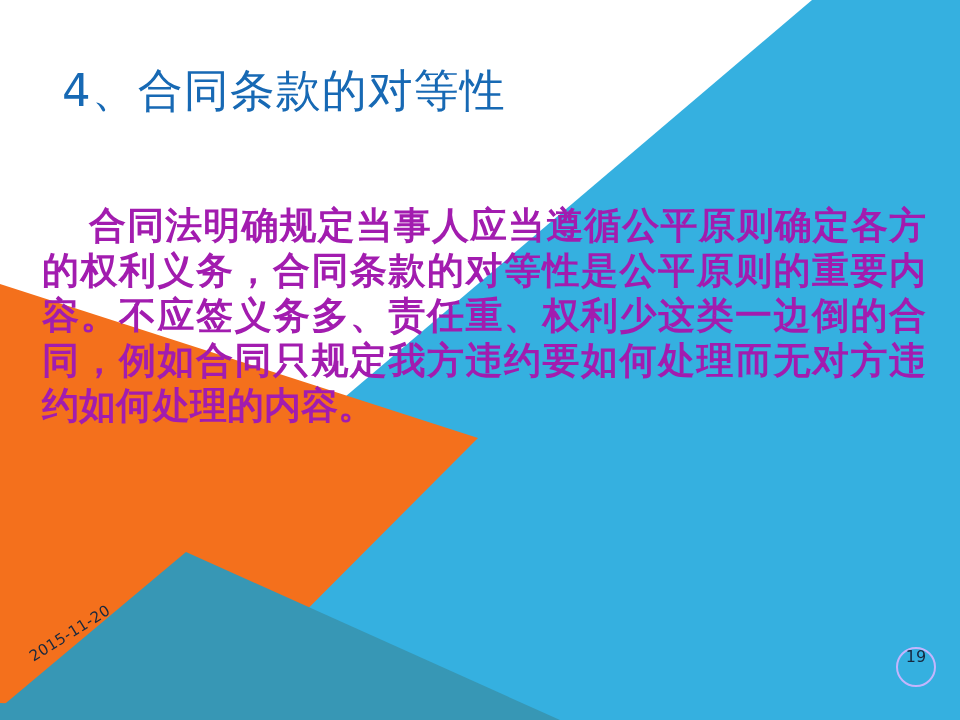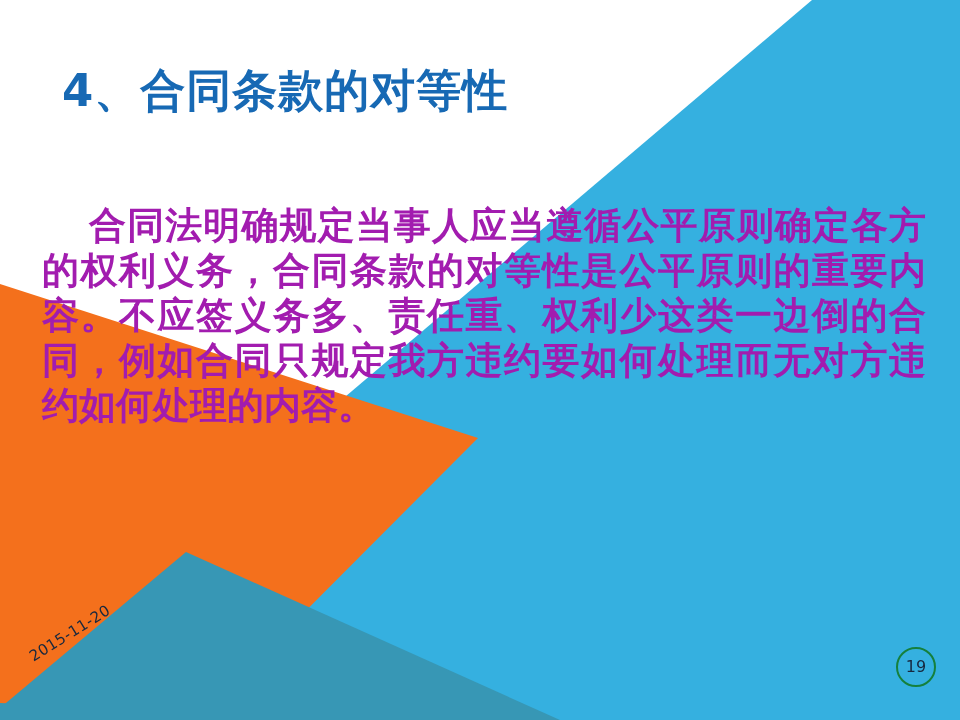--- a/index.html
+++ b/index.html
@@ -28,21 +28,21 @@
   #title-block {
     position: absolute;
     left: 62px;
     top: 62px;
     width: 830px;
     z-index: 3;
   }
   #slide-title {
     margin: 0;
     font-family: "DejaVu Sans", "Liberation Sans", sans-serif;
-    font-weight: 700;
+    font-weight: 400;
     font-size: 45px;
     line-height: 58px;
     letter-spacing: 1px;
     color: #1769b4;
     white-space: nowrap;
   }
 
   
   #body-block {
     position: absolute;
@@ -82,25 +82,25 @@
   }
 
   
   #page-badge {
     position: absolute;
     left: 896px;
     top: 647px;
     width: 40px;
     height: 40px;
     border-radius: 50%;
-    border: 2px solid #15803d;
+    border: 2px solid #c4b5fd;
     box-sizing: border-box;
     z-index: 4;
     display: flex;
-    align-items: center;
+    align-items: flex-start;
     justify-content: center;
   }
   #page-number {
     font-family: "DejaVu Sans", "Liberation Sans", sans-serif;
     font-size: 16px;
     color: #17283f;
     line-height: 1;
   }
 </style>
 </head>

